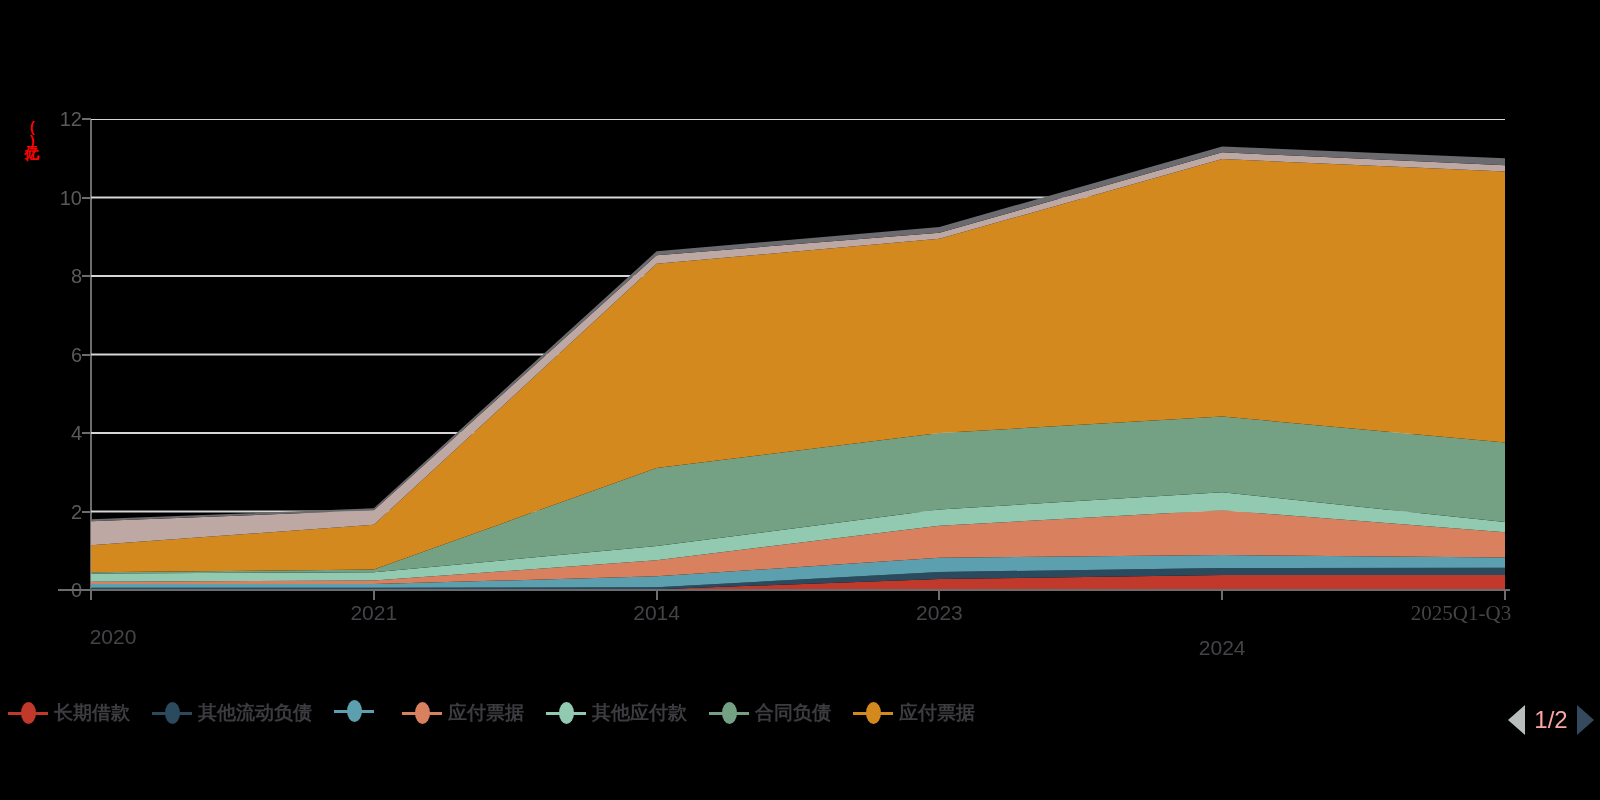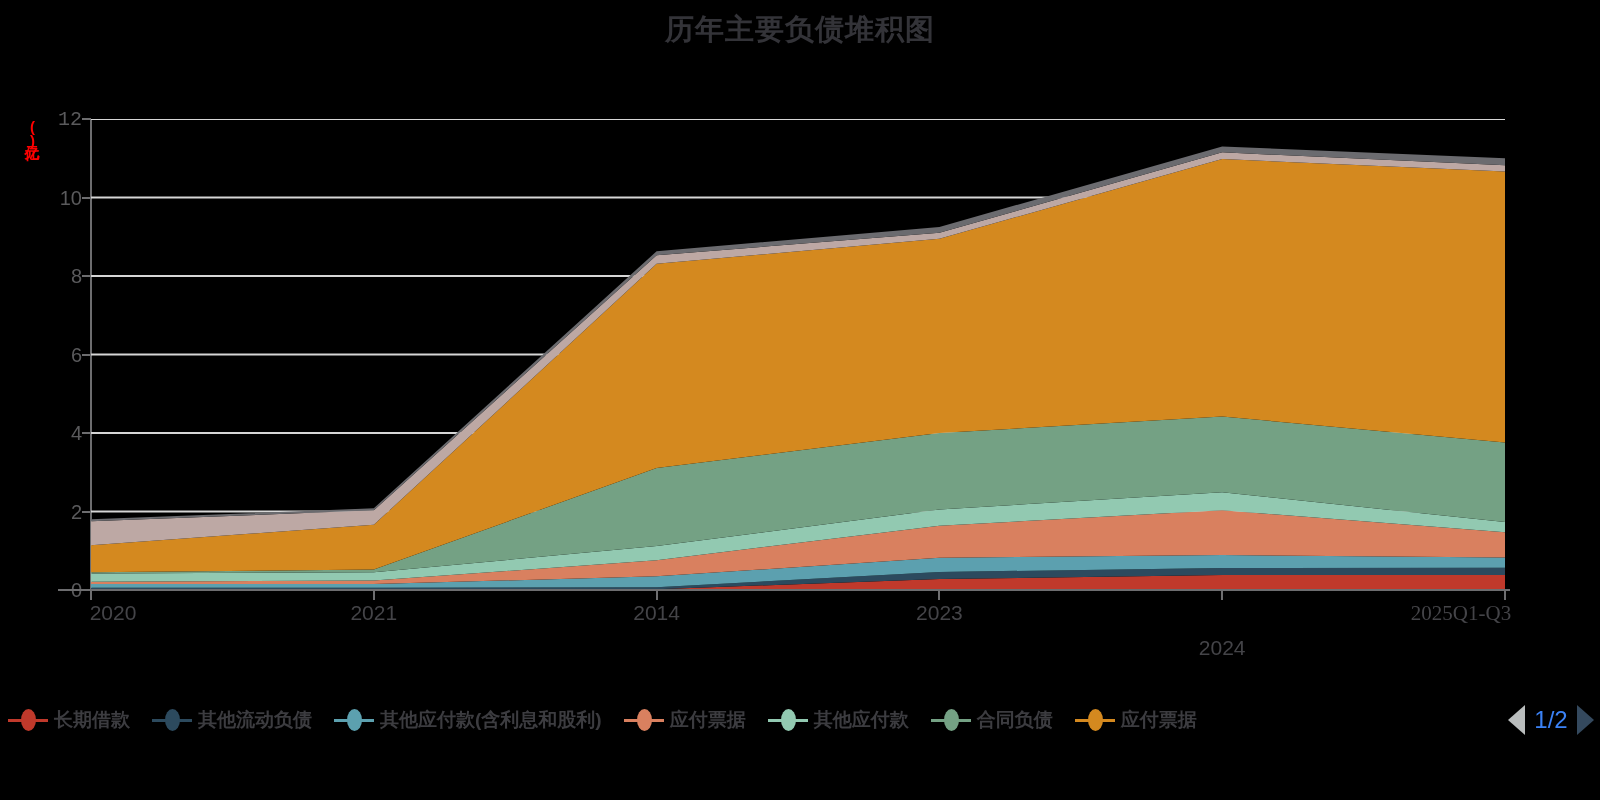--- a/index.html
+++ b/index.html
@@ -79,21 +79,21 @@
     font-size: 21px;
     color: #444448;
     transform: translateX(-50%);
     white-space: nowrap;
   }
   #legend {
     position: absolute;
     left: 0; top: 700px;
     width: 1600px; height: 40px;
     display: flex;
-    align-items: center;
+    align-items: flex-start;
     justify-content: flex-start;
     padding-left: 8px;
     overflow: hidden;
   }
   .legend-item {
     display: flex;
     align-items: center;
     margin-right: 22px;
     white-space: nowrap;
     flex: 0 0 auto;
@@ -137,58 +137,57 @@
   }
   .nav-arrow-right {
     width: 0; height: 0;
     border-top: 15px solid transparent;
     border-bottom: 15px solid transparent;
     border-left: 17px solid #34495e;
     cursor: pointer;
   }
   #legend-page {
     font-size: 24px;
-    color: #3b82f6;
+    color: #fca5a5;
     min-width: 34px;
     text-align: center;
   }
   #footer-note {
     position: absolute;
     left: 0; top: 760px;
     width: 1600px;
     text-align: center;
     font-size: 15px;
     font-weight: bold;
     color: #9a7516;
     letter-spacing: 0px;
   }
 </style>
 </head>
 <body>
 
 <div id="app">
 
-  <div id="chart-title">历年主要负债堆积图</div>
 
   <div id="yaxis-unit">(亿元)</div>
 
   <div id="yticks">
       <div class="ytick-label" style="top: 590px;">0</div>
       <div class="ytick-mark" style="top: 590px;"></div>
       <div class="ytick-label" style="top: 511.5px;">2</div>
       <div class="ytick-mark" style="top: 511.5px;"></div>
       <div class="ytick-label" style="top: 433px;">4</div>
       <div class="ytick-mark" style="top: 433px;"></div>
       <div class="ytick-label" style="top: 354.5px;">6</div>
       <div class="ytick-mark" style="top: 354.5px;"></div>
       <div class="ytick-label" style="top: 276px;">8</div>
       <div class="ytick-mark" style="top: 276px;"></div>
       <div class="ytick-label" style="top: 197.5px;">10</div>
       <div class="ytick-mark" style="top: 197.5px;"></div>
-      <div class="ytick-label" style="top: 119px; font-family: Liberation Mono, monospace;">12</div>
+      <div class="ytick-label" style="top: 119px;">12</div>
       <div class="ytick-mark" style="top: 119px;"></div>
     </div>
 
   <div id="yaxis-line"></div>
 
   <div id="plot">
     <svg id="plot-svg" viewBox="0 0 1414 471" preserveAspectRatio="none">
         <line x1="0" x2="1414" y1="392.5" y2="392.5" stroke="#d6d6d6" stroke-width="2"></line>
         <line x1="0" x2="1414" y1="314" y2="314" stroke="#d6d6d6" stroke-width="2"></line>
         <line x1="0" x2="1414" y1="235.5" y2="235.5" stroke="#d6d6d6" stroke-width="2"></line>
@@ -203,21 +202,21 @@
         <path d="M0,453.3375L282.8,450.59L565.6,348.9325L848.4,314L1131.2,297.515L1414,323.42L1414,403.09749999999997L1131.2,373.2675L848.4,390.53749999999997L565.6,427.04L282.8,453.3375L0,454.515Z" fill="#74a184" stroke="none"></path>
         <path d="M0,426.255L282.8,405.845L565.6,144.83249999999998L848.4,119.71250000000003L1131.2,40.03499999999997L1414,52.59500000000003L1414,323.42L1131.2,297.515L848.4,314L565.6,348.9325L282.8,450.59L0,453.3375Z" fill="#d4891f" stroke="none"></path>
         <path d="M0,402.3125L282.8,391.3225L565.6,136.19749999999993L848.4,113.82499999999999L1131.2,33.36250000000001L1414,46.315L1414,52.59500000000003L1131.2,40.03499999999997L848.4,119.71250000000003L565.6,144.83249999999998L282.8,405.845L0,426.255Z" fill="#bda8a4" stroke="none"></path>
         <path d="M0,400.35L282.8,389.36L565.6,132.27249999999998L848.4,107.9375L1131.2,27.474999999999966L1414,39.25L1414,46.315L1131.2,33.36250000000001L848.4,113.82499999999999L565.6,136.19749999999993L282.8,391.3225L0,402.3125Z" fill="#6b6b6f" stroke="none"></path>
       </svg>
   </div>
 
   <div id="xaxis-line"></div>
   <div id="xticks">
       <div class="xtick-mark" style="left: 90px;"></div>
-      <div class="xtick-label" style="left: 113px;">2020</div>
+      <div class="xtick-label" style="left: 113px; margin-top: 24px;">2020</div>
       <div class="xtick-mark" style="left: 372.8px;"></div>
       <div class="xtick-label" style="left: 373.8px;">2021</div>
       <div class="xtick-mark" style="left: 655.6px;"></div>
       <div class="xtick-label" style="left: 656.6px;">2014</div>
       <div class="xtick-mark" style="left: 938.4px;"></div>
       <div class="xtick-label" style="left: 939.4px;">2023</div>
       <div class="xtick-mark" style="left: 1221.2px;"></div>
       <div class="xtick-label" style="left: 1222.2px; margin-top: 35px;">2024</div>
       <div class="xtick-mark" style="left: 1504px;"></div>
       <div class="xtick-label" style="left: 1461px; font-family: Liberation Serif, serif;">2025Q1-Q3</div>
@@ -236,21 +235,20 @@
           <span class="bar" style="background: rgb(44, 74, 94);"></span>
           <span class="dot" style="background: rgb(44, 74, 94);"></span>
         </span>
         <span class="legend-label">其他流动负债</span>
       </div>
       <div class="legend-item">
         <span class="legend-sym">
           <span class="bar" style="background: rgb(92, 160, 175);"></span>
           <span class="dot" style="background: rgb(92, 160, 175);"></span>
         </span>
-        <span class="legend-label">其他应付款(含利息和股利)</span>
       </div>
       <div class="legend-item">
         <span class="legend-sym">
           <span class="bar" style="background: rgb(217, 128, 95);"></span>
           <span class="dot" style="background: rgb(217, 128, 95);"></span>
         </span>
         <span class="legend-label">应付票据</span>
       </div>
       <div class="legend-item">
         <span class="legend-sym">

